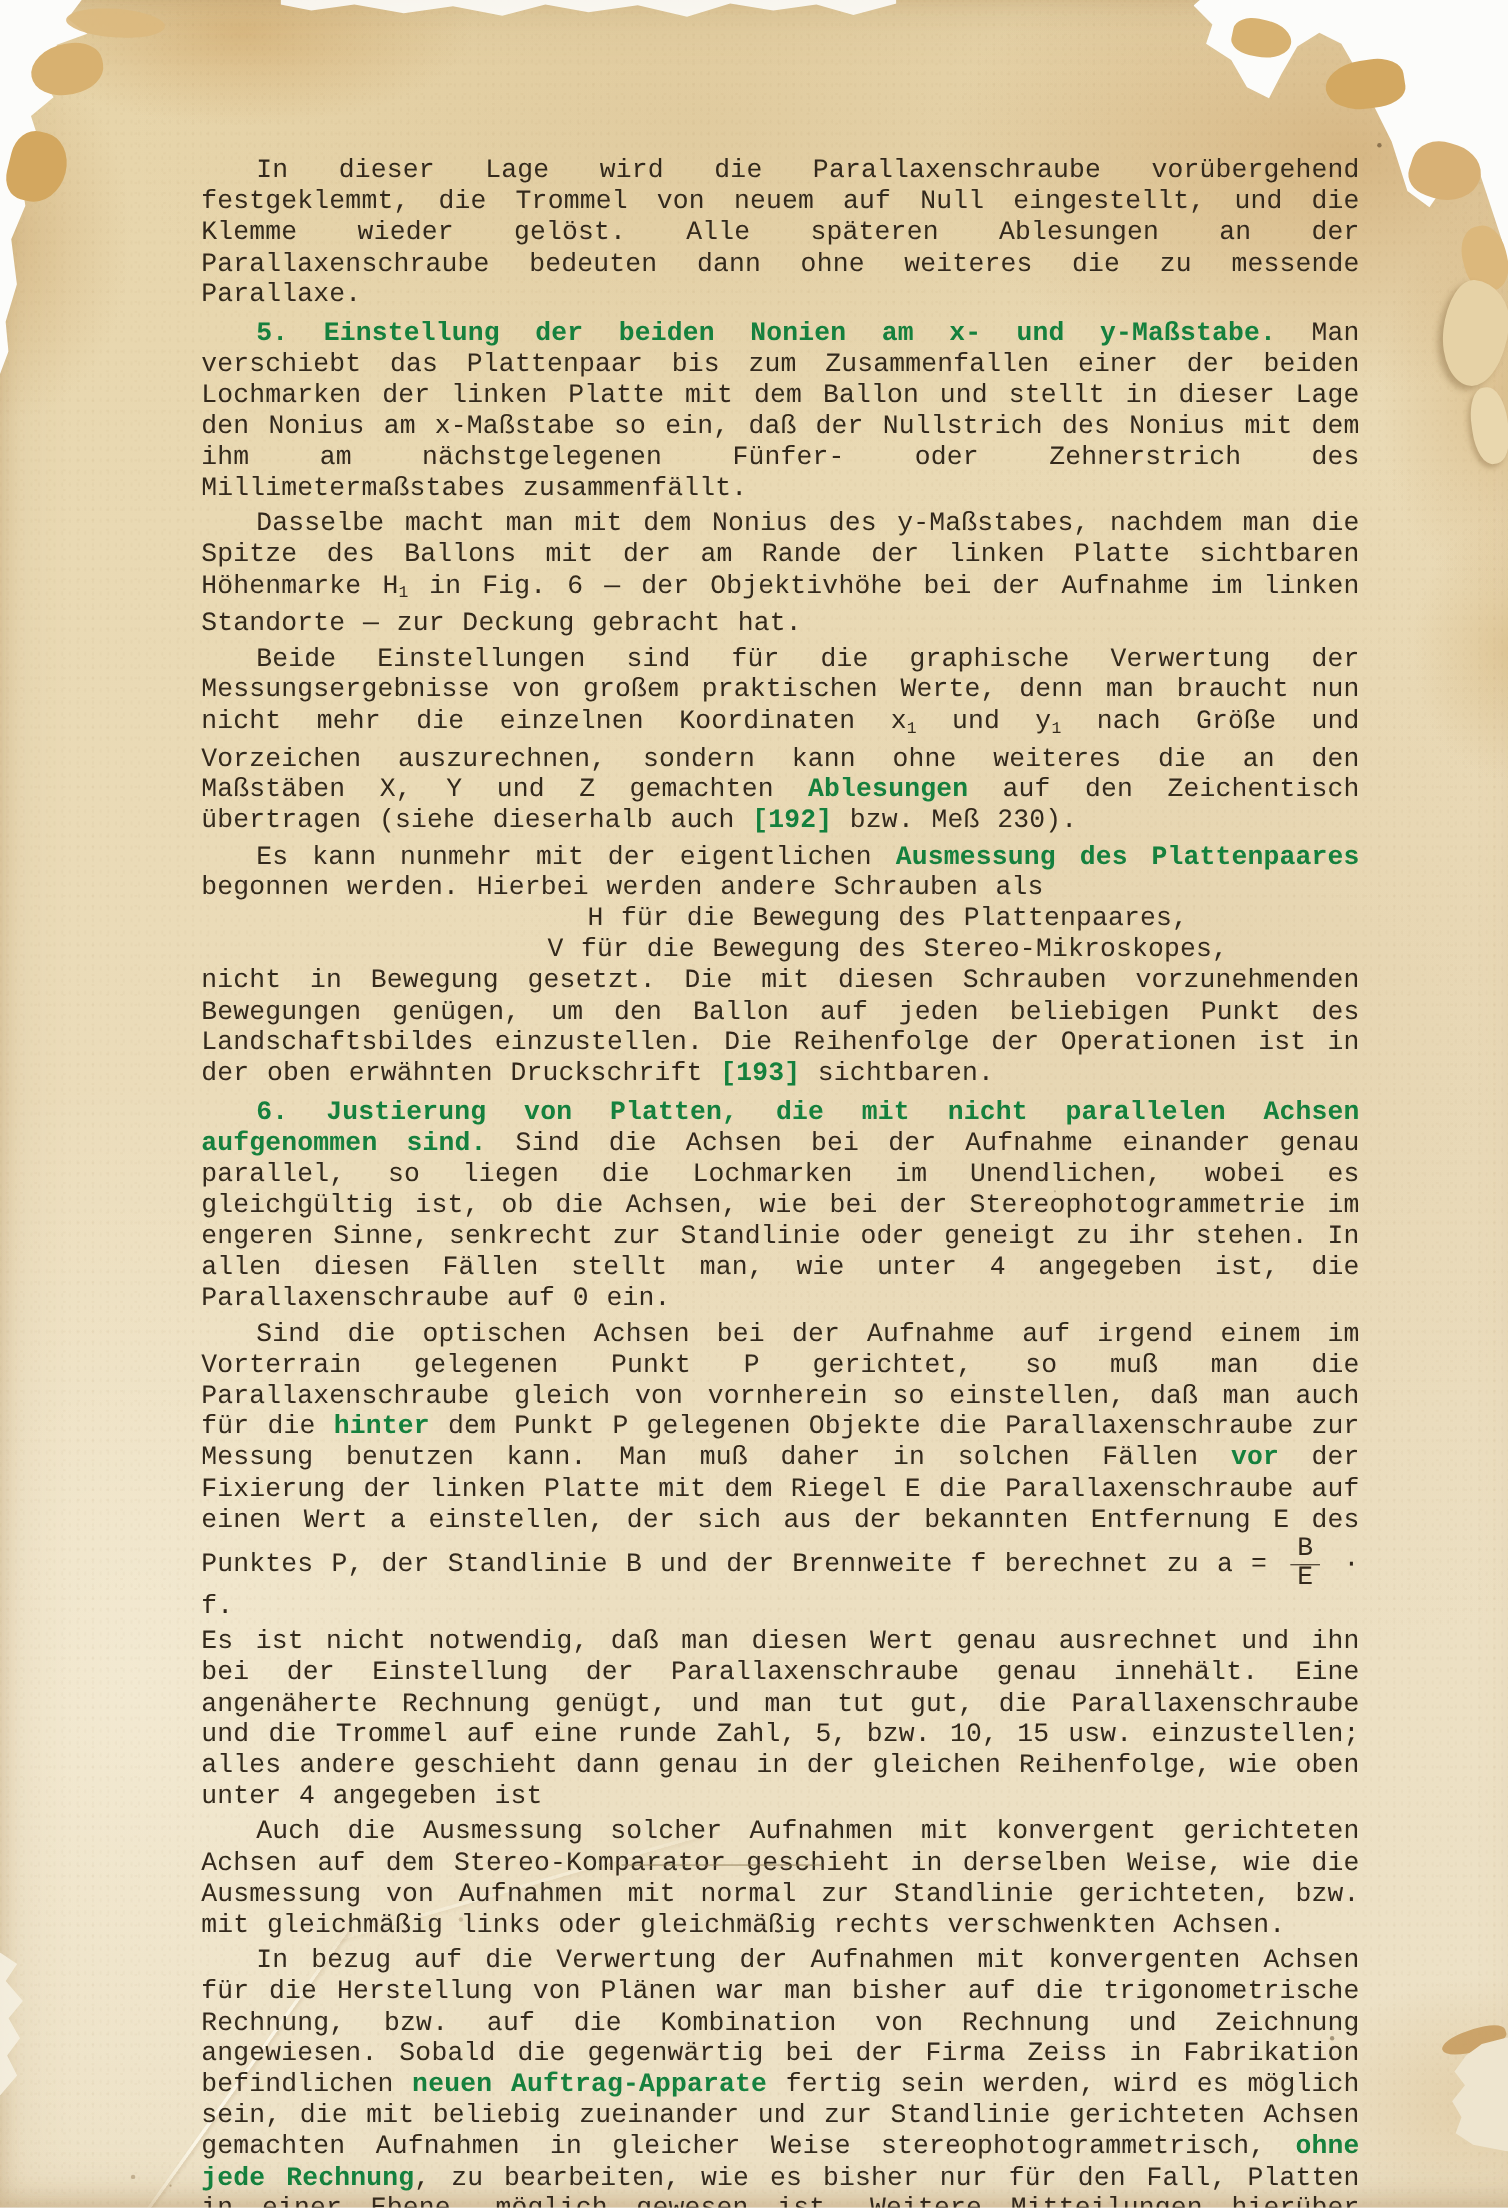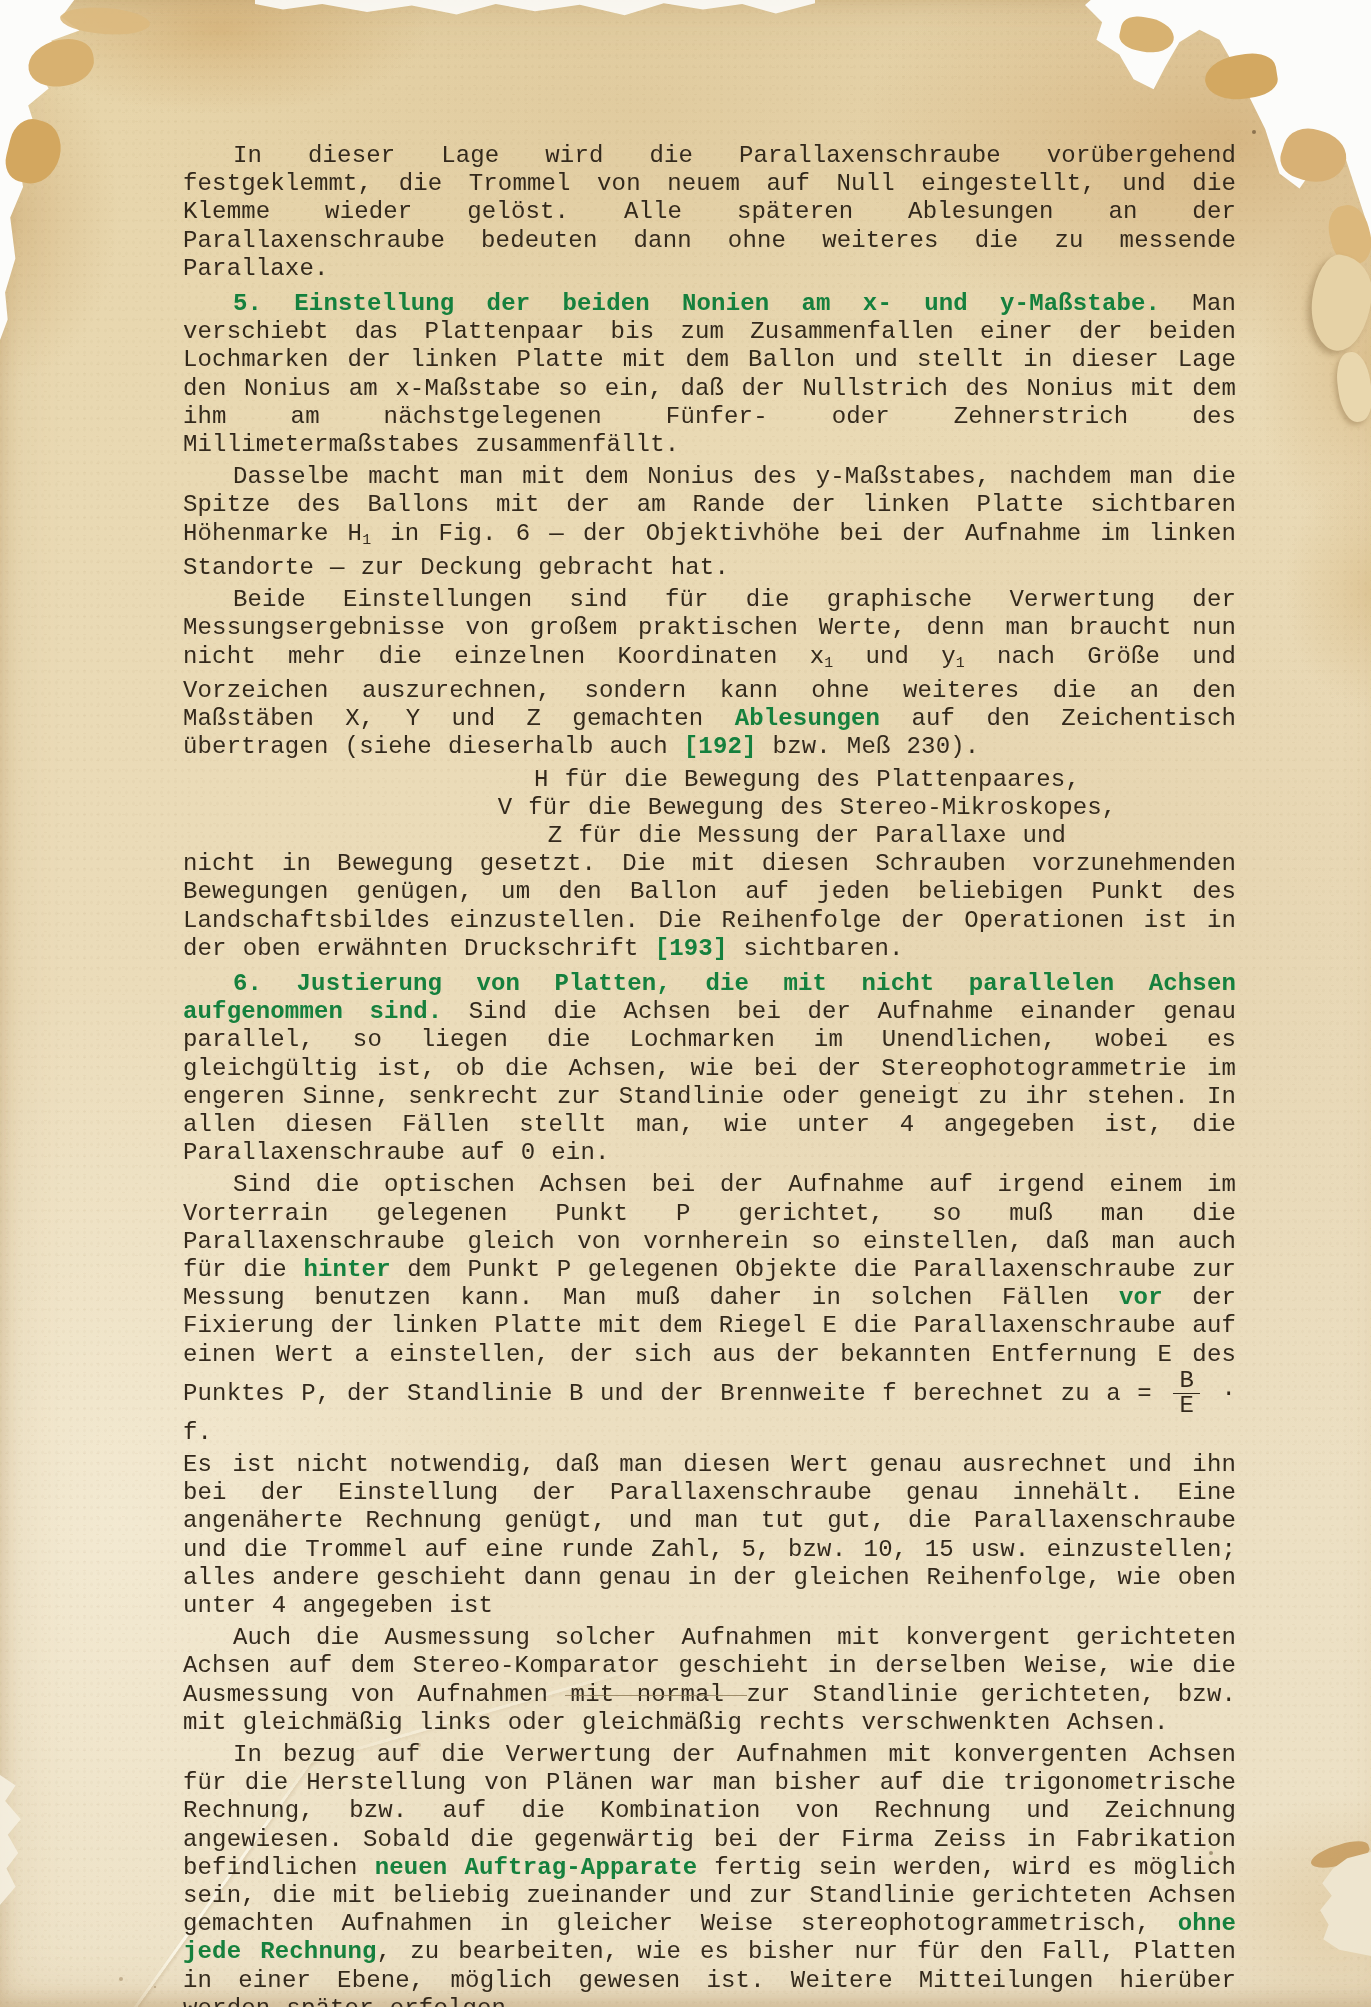--- a/index.html
+++ b/index.html
@@ -123,23 +123,23 @@
 
   <div class="crease crease-1"></div>
   <div class="crease crease-2"></div>
   <div class="specks"></div>
 
   <div class="content" id="doc-body">
       <p class="para indent"><span>In dieser Lage wird die Parallaxenschraube vorübergehend festgeklemmt, die Trommel von neuem auf Null eingestellt, und die Klemme wieder gelöst. Alle späteren Ablesungen an der Parallaxenschraube bedeuten dann ohne weiteres die zu messende Parallaxe.</span></p>
       <p class="para indent space-above"><span class="b">5. Einstellung der beiden Nonien am x- und y-Maßstabe.</span><span> Man verschiebt das Plattenpaar bis zum Zusammenfallen einer der beiden Lochmarken der linken Platte mit dem Ballon und stellt in dieser Lage den Nonius am x-Maßstabe so ein, daß der Nullstrich des Nonius mit dem ihm am nächstgelegenen Fünfer- oder Zehnerstrich des Millimetermaßstabes zusammenfällt.</span></p>
       <p class="para indent"><span>Dasselbe macht man mit dem Nonius des y-Maßstabes, nachdem man die Spitze des Ballons mit der am Rande der linken Platte sichtbaren Höhenmarke H</span><span class="sub">1</span><span> in Fig. 6 — der Objektivhöhe bei der Aufnahme im linken Standorte — zur Deckung gebracht hat.</span></p>
       <p class="para indent"><span>Beide Einstellungen sind für die graphische Verwertung der Messungsergebnisse von großem praktischen Werte, denn man braucht nun nicht mehr die einzelnen Koordinaten x</span><span class="sub">1</span><span> und y</span><span class="sub">1</span><span> nach Größe und Vorzeichen auszurechnen, sondern kann ohne weiteres die an den Maßstäben X, Y und Z gemachten </span><span class="b">Ablesungen</span><span> auf den Zeichentisch übertragen (siehe dieserhalb auch </span><span class="b">[192]</span><span> bzw. Meß 230).</span></p>
+      <p class="para indent tight"><span>Es kann nunmehr mit der eigentlichen </span><span class="b">Ausmessung des Plattenpaares</span><span> begonnen werden. Hierbei werden andere Schrauben als</span></p>
       <p class="para list"><span>H für die Bewegung des Plattenpaares,</span></p>
       <p class="para list"><span>V für die Bewegung des Stereo-Mikroskopes,</span></p>
-      <p class="para list"><span>Z für die Messung der Parallaxe und</span></p>
       <p class="para"><span>nicht in Bewegung gesetzt. Die mit diesen Schrauben vorzunehmenden Bewegungen genügen, um den Ballon auf jeden beliebigen Punkt des Landschaftsbildes einzustellen. Die Reihenfolge der Operationen ist in der oben erwähnten Druckschrift </span><span class="b">[193]</span><span> sichtbaren.</span></p>
       <p class="para indent space-above"><span class="b">6. Justierung von Platten, die mit nicht parallelen Achsen aufgenommen sind.</span><span> Sind die Achsen bei der Aufnahme einander genau parallel, so liegen die Lochmarken im Unendlichen, wobei es gleichgültig ist, ob die Achsen, wie bei der Stereophotogrammetrie im engeren Sinne, senkrecht zur Standlinie oder geneigt zu ihr stehen. In allen diesen Fällen stellt man, wie unter 4 angegeben ist, die Parallaxenschraube auf 0 ein.</span></p>
       <p class="para indent"><span>Sind die optischen Achsen bei der Aufnahme auf irgend einem im Vorterrain gelegenen Punkt P gerichtet, so muß man die Parallaxenschraube gleich von vornherein so einstellen, daß man auch für die </span><span class="b">hinter</span><span> dem Punkt P gelegenen Objekte die Parallaxenschraube zur Messung benutzen kann. Man muß daher in solchen Fällen </span><span class="b">vor</span><span> der Fixierung der linken Platte mit dem Riegel E die Parallaxenschraube auf einen Wert a einstellen, der sich aus der bekannten Entfernung E des Punktes P, der Standlinie B und der Brennweite f berechnet zu a = </span><span class="frac">
           <span class="num">B</span>
           <span class="den">E</span>
         </span><span> · f.</span></p>
       <p class="para"><span>Es ist nicht notwendig, daß man diesen Wert genau ausrechnet und ihn bei der Einstellung der Parallaxenschraube genau innehält. Eine angenäherte Rechnung genügt, und man tut gut, die Parallaxenschraube und die Trommel auf eine runde Zahl, 5, bzw. 10, 15 usw. einzustellen; alles andere geschieht dann genau in der gleichen Reihenfolge, wie oben unter 4 angegeben ist</span></p>
       <p class="para indent"><span>Auch die Ausmessung solcher Aufnahmen mit konvergent gerichteten Achsen auf dem Stereo-Komparator geschieht in derselben Weise, wie die Ausmessung von Aufnahmen mit normal zur Standlinie gerichteten, bzw. mit gleichmäßig links oder gleichmäßig rechts verschwenkten Achsen.</span></p>
       <p class="para indent"><span>In bezug auf die Verwertung der Aufnahmen mit konvergenten Achsen für die Herstellung von Plänen war man bisher auf die trigonometrische Rechnung, bzw. auf die Kombination von Rechnung und Zeichnung angewiesen. Sobald die gegenwärtig bei der Firma Zeiss in Fabrikation befindlichen </span><span class="b">neuen Auftrag-Apparate</span><span> fertig sein werden, wird es möglich sein, die mit beliebig zueinander und zur Standlinie gerichteten Achsen gemachten Aufnahmen in gleicher Weise stereophotogrammetrisch, </span><span class="b">ohne jede Rechnung</span><span>, zu bearbeiten, wie es bisher nur für den Fall, Platten in einer Ebene, möglich gewesen ist. Weitere Mitteilungen hierüber werden später erfolgen.</span></p>
     </div>

